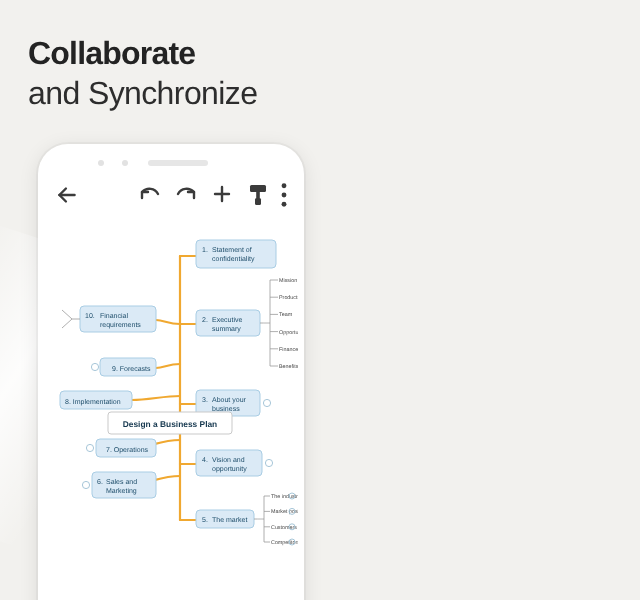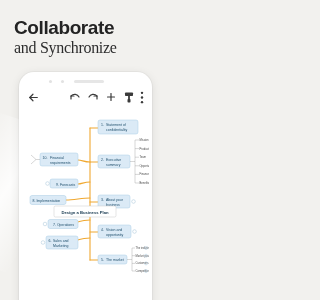--- a/index.html
+++ b/index.html
@@ -14,26 +14,26 @@
     position:absolute; left:-30px; top:120px;
     width:80px; height:150px;
     background:linear-gradient(105deg, rgba(255,255,255,0) 0%, rgba(255,255,255,.85) 45%, rgba(255,255,255,0) 85%);
     transform:rotate(18deg);
     pointer-events:none;
   }
   .headline {
     position:absolute; left:14px; top:18px; z-index:5;
   }
   .headline .l1 {
-    font-size:19px; font-weight:bold; color:#232323; letter-spacing:-0.4px;
+    font-size:16px; font-weight:bold; color:#232323; letter-spacing:-0.4px;
     line-height:20px; white-space:nowrap;
   }
   .headline .l2 {
     font-size:16px; font-weight:400; color:#2d2d2d; letter-spacing:-0.3px;
-    line-height:20px; white-space:nowrap;font-family:Liberation Serif, serif;
+    line-height:20px; white-space:nowrap;
   }
   
   .phone {
     position:absolute; left:19px; top:72px;
     width:133px; height:250px;
     background:#ffffff;
     border-radius:15px 15px 0 0;
     box-shadow:0 2px 10px rgba(0,0,0,.10), 0 0 0 1px rgba(0,0,0,.03);
     overflow:hidden;
   }

